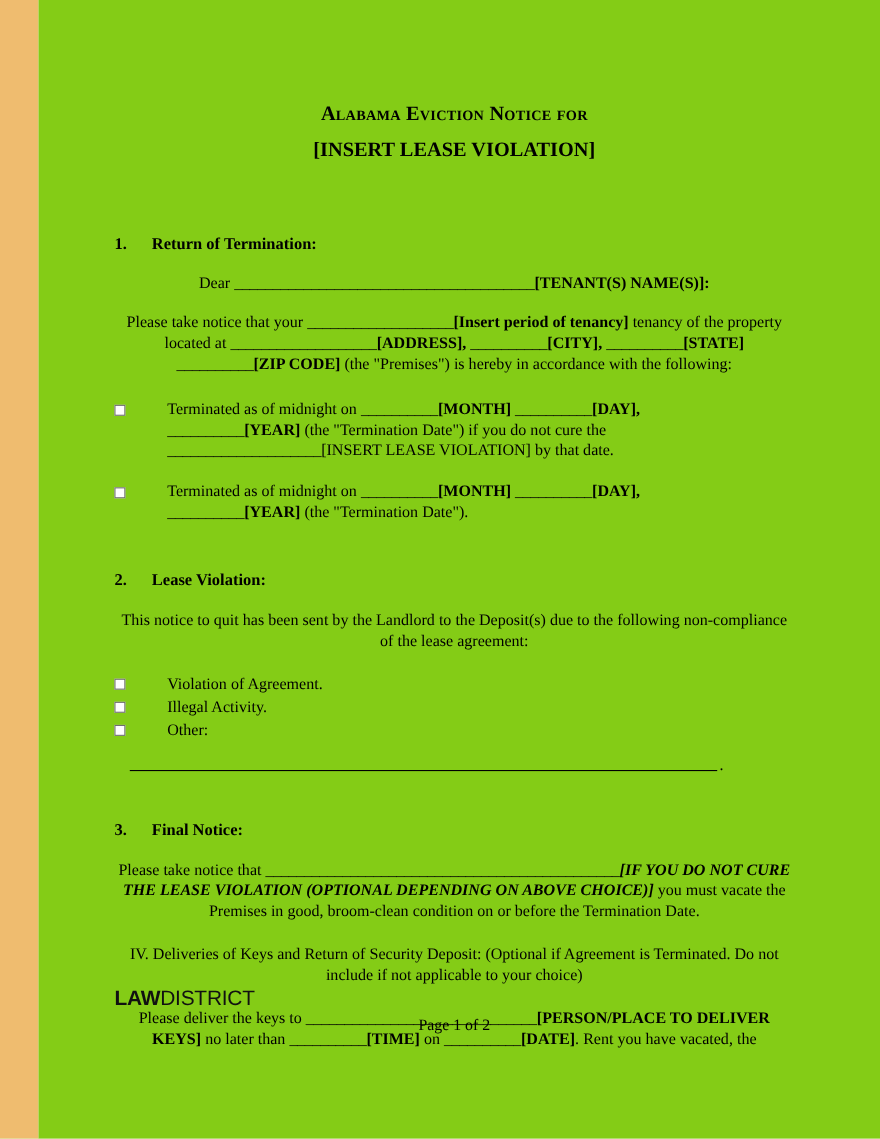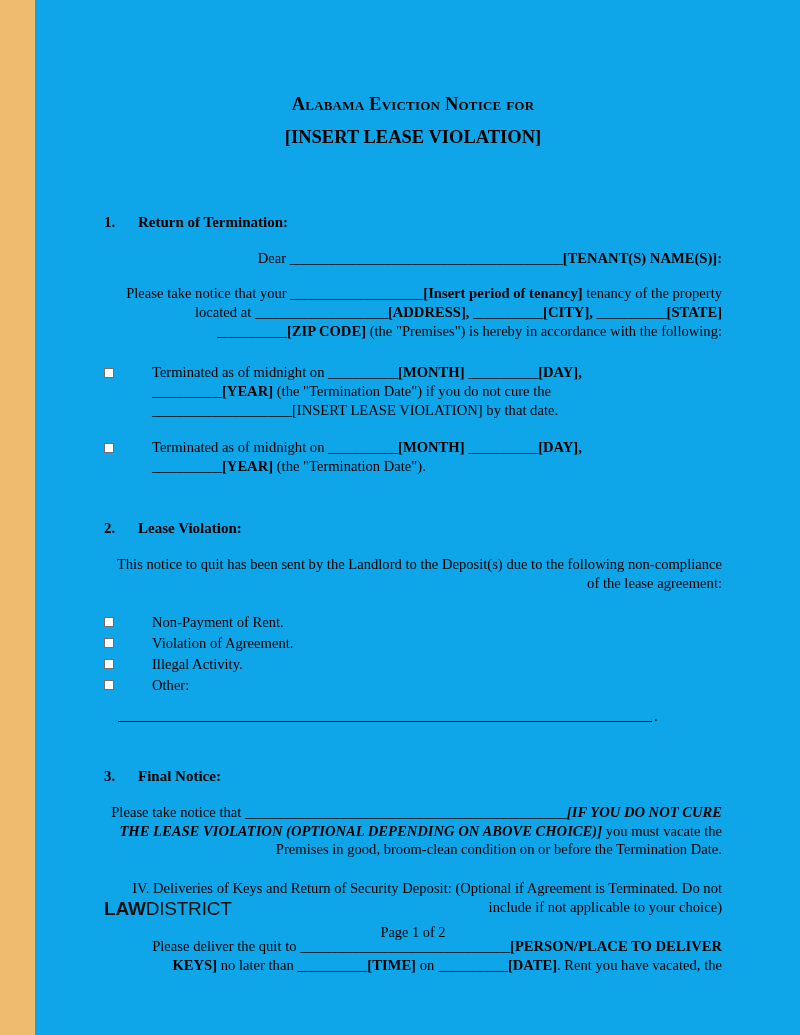--- a/index.html
+++ b/index.html
@@ -72,21 +72,21 @@
     width: 34px;
     flex: 0 0 34px;
   }
   .section-heading .htext { flex: 1 1 auto; }
 
   
   p.para {
     font-size: 14.6px;
     line-height: 1.30;
     margin: 0;
-    text-align: right;
+    text-align: center;
   }
   .b { font-weight: bold; }
   .bi { font-weight: bold; font-style: italic; }
 
   
   .blank { letter-spacing: -0.3px; }
 
   
   .cb-row {
     display: flex;
@@ -158,21 +158,21 @@
   .sp-20 { height: 20px; }
   .sp-22 { height: 22px; }
   .sp-34 { height: 34px; }
   .sp-44 { height: 44px; }
 </style>
 </head>
 <body style="color: rgb(0, 0, 0);">
 
 <div id="left-band" style="background: rgb(239, 188, 111);"></div>
 
-<div id="page-sheet" style="background: #0ea5e9;">
+<div id="page-sheet" style="background: #84cc16;">
 
   <div id="doc-body">
 
     <div class="title-block">
       <div class="title-line1">Alabama Eviction Notice for</div>
       <div class="title-line2">[INSERT LEASE VIOLATION]</div>
     </div>
 
     <div class="sp-44"></div>
     <div class="sp-20"></div>
@@ -243,25 +243,20 @@
       <span class="htext">Lease Violation:</span>
     </div>
 
     <div class="sp-18"></div>
 
     <p class="para">This notice to quit has been sent by the Landlord to the Deposit(s) due to the following non-compliance of the lease agreement:</p>
 
     <div class="sp-20"></div>
 
     <div class="list-compact">
-      <div class="cb-row">
-        <span class="cb-box" style="border-color: rgb(111, 111, 111);"></span>
-        <span class="cb-gap-narrow"></span>
-        <span class="cb-text">Non-Payment of Rent.</span>
-      </div>
       <div class="cb-row">
         <span class="cb-box" style="border-color: rgb(111, 111, 111);"></span>
         <span class="cb-gap-narrow"></span>
         <span class="cb-text">Violation of Agreement.</span>
       </div>
       <div class="cb-row">
         <span class="cb-box" style="border-color: rgb(111, 111, 111);"></span>
         <span class="cb-gap-narrow"></span>
         <span class="cb-text">Illegal Activity.</span>
       </div>
@@ -293,21 +288,21 @@
       <span>you must vacate the Premises in good, broom-clean condition on or before the Termination Date.</span>
     </p>
 
     <div class="sp-20"></div>
 
     <p class="para">IV. Deliveries of Keys and Return of Security Deposit: (Optional if Agreement is Terminated. Do not include if not applicable to your choice)</p>
 
     <div class="sp-20"></div>
 
     <p class="para">
-      <span>Please deliver the quit to</span>
+      <span>Please deliver the keys to</span>
       <span class="blank">______________________________</span><span class="b">[PERSON/PLACE TO DELIVER KEYS]</span>
       <span>no later than</span>
       <span class="blank">__________</span><span class="b">[TIME]</span>
       <span>on</span>
       <span class="blank">__________</span><span class="b">[DATE]</span><span>. Rent you have vacated, the</span>
     </p>
 
   </div>
 
   <div id="footer">

